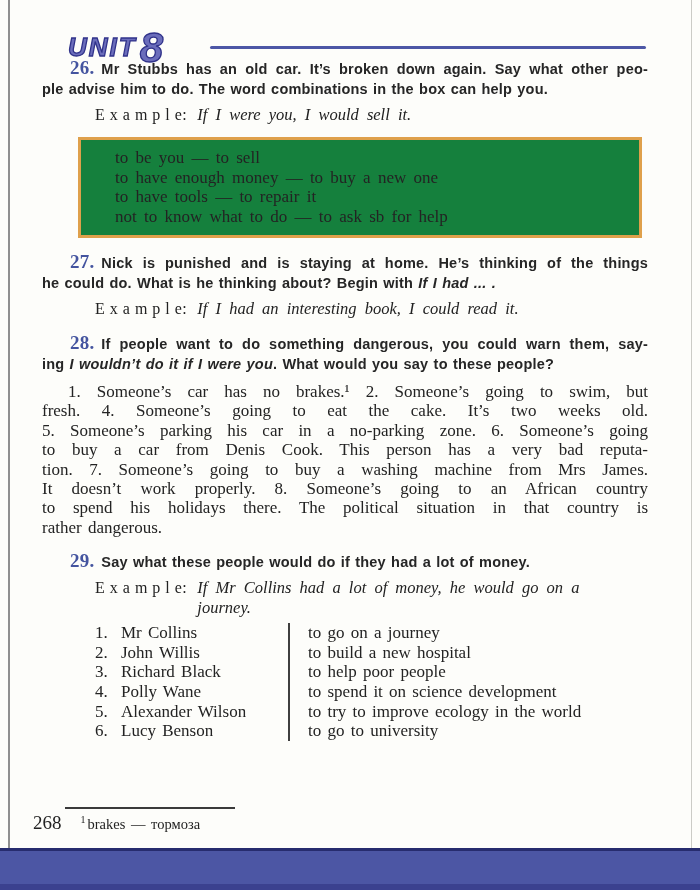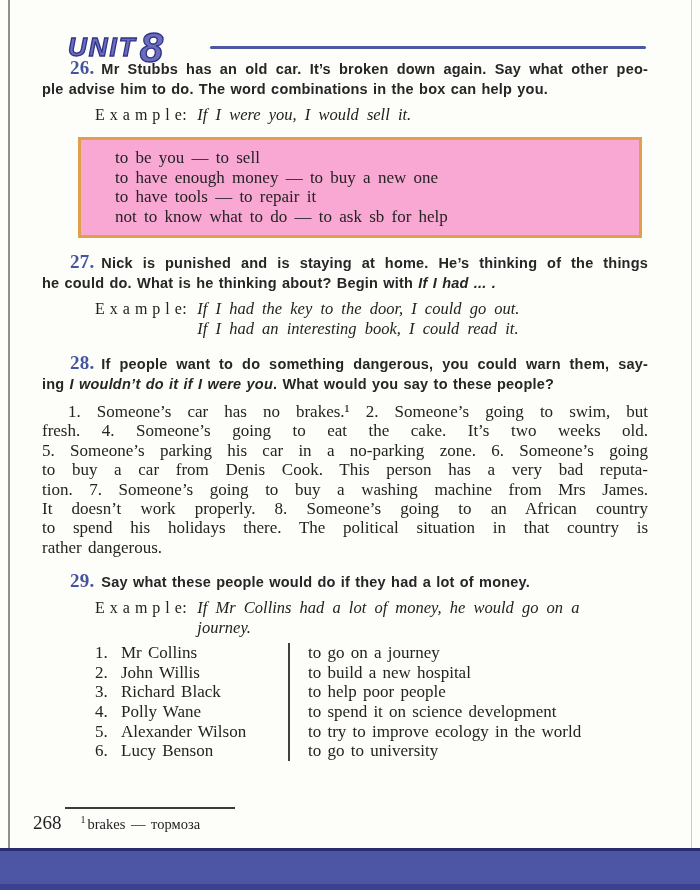--- a/index.html
+++ b/index.html
@@ -30,21 +30,21 @@
   .iline{font-family:"Liberation Sans", sans-serif;font-weight:bold;font-size:14.5px;line-height:20px;
          color:#262626;letter-spacing:0.2px;word-spacing:1px;}
   .jl{text-align:justify;text-align-last:justify;}
   .iline.first{padding-left:28px;}
   .bi{font-style:italic;}
 
   .example{display:flex;margin:6px 0 0 53px;}
   .exlabel{font-size:16px;line-height:20px;color:#222;white-space:pre;margin-right:10px;letter-spacing:0.5px;}
   .exline{font-style:italic;font-size:16.5px;line-height:20px;word-spacing:4px;color:#222;}
 
-  .wordbox{margin:12px 0 0 36px;width:524px;border:3px solid #dfa04b;background:#f9a8d4;
+  .wordbox{margin:12px 0 0 36px;width:524px;border:3px solid #dfa04b;background:#15803d;
            padding:8px 0 9px 34px;}
   .boxline{font-size:17px;line-height:19.5px;word-spacing:3px;color:#232323;}
 
   .bodypara{margin-top:8px;}
   .bline{font-size:17px;line-height:19.4px;word-spacing:2px;color:#232323;}
   .bline.first{padding-left:26px;}
 
   .pairlist{margin:5px 0 0 53px;}
   .lrow{display:flex;font-size:17px;line-height:19.6px;color:#232323;}
   .lleft{width:193px;border-right:2px solid #3f3f3f;display:flex;}
@@ -97,21 +97,20 @@
         </div>
       </section>
       <section class="exercise">
         <div class="instr">
           <div class="iline first jl"><span class="exnum">27.</span><span>Nick is punished and is staying at home. He’s thinking of the things</span></div>
           <div class="iline"><span>he could do. What is he thinking about? Begin with </span><span class="bi">If I had ... .</span></div>
         </div>
         <div class="example">
           <span class="exlabel">E x a m p l e:</span>
           <div class="exlines">
-            <div class="exline">If I had the key to the door, I could go out.</div>
             <div class="exline">If I had an interesting book, I could read it.</div>
           </div>
         </div>
       </section>
       <section class="exercise">
         <div class="instr">
           <div class="iline first jl"><span class="exnum">28.</span><span>If people want to do something dangerous, you could warn them, say-</span></div>
           <div class="iline"><span>ing </span><span class="bi">I wouldn’t do it if I were you</span><span>. What would you say to these people?</span></div>
         </div>
         <div class="bodypara">

